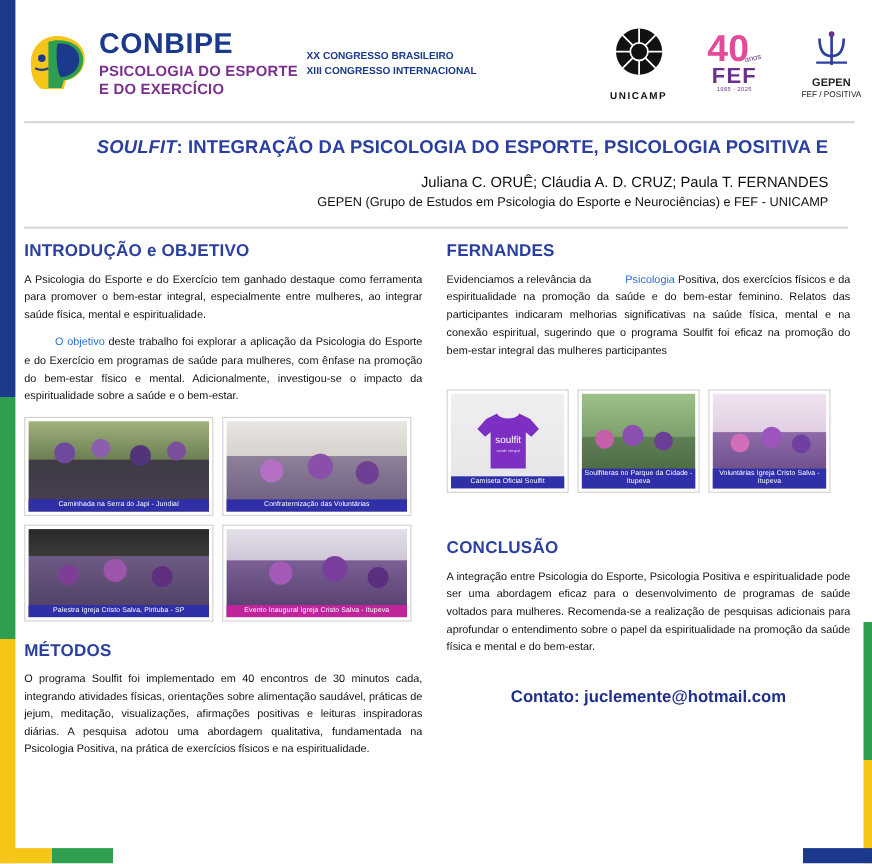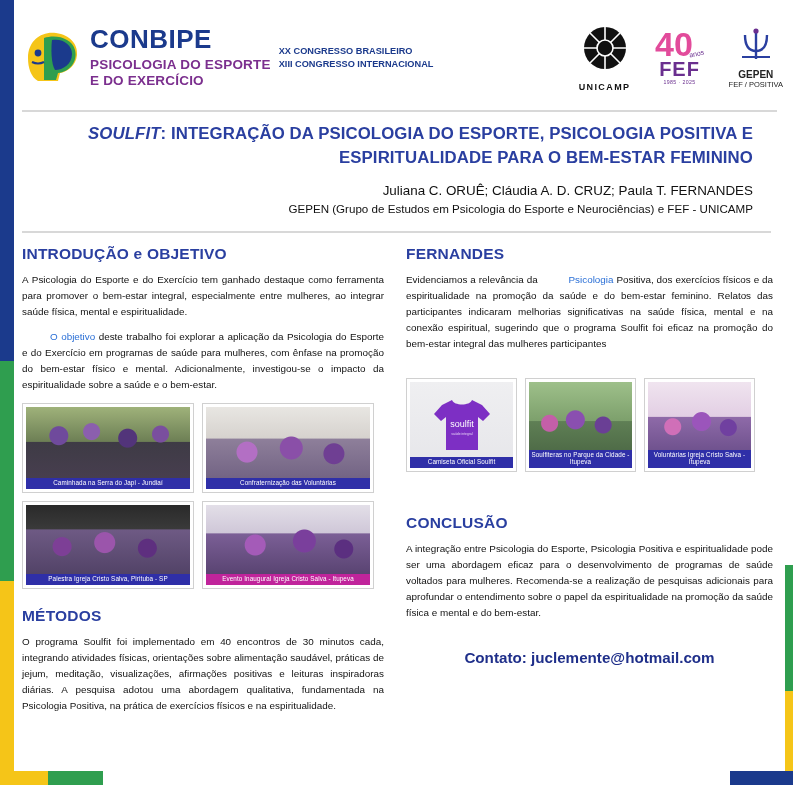--- a/index.html
+++ b/index.html
@@ -41,21 +41,21 @@
       #1b3a8c 92%, #1b3a8c 100%);
   }
 
   
   .header {
     position: relative;
     height: 108px;
     padding: 6px 10px 0 22px;
     display: flex;
     align-items: center;
-    gap: 12px;
+    gap: 24px;
   }
   .hdr-rule {
     position: absolute;
     left: 22px; right: 16px; top: 110px;
     height: 2px; background: #d8d8d8;
   }
 
   
   .conbipe {
     display: flex; align-items: center; gap: 6px;
@@ -309,21 +309,20 @@
     </svg>
     <div class="gepen-name">GEPEN</div>
     <div class="gepen-sub">FEF / POSITIVA</div>
   </div>
 </div>
 <div class="hdr-rule"></div>
 
 <div class="title-wrap">
   <div class="poster-title">
     <span class="ital">SOULFIT</span><span>: INTEGRAÇÃO DA PSICOLOGIA DO ESPORTE, PSICOLOGIA POSITIVA E</span><br>
-    <span>ESPIRITUALIDADE PARA O BEM-ESTAR FEMININO</span>
   </div>
   <div class="authors">Juliana C. ORUÊ; Cláudia A. D. CRUZ; Paula T. FERNANDES</div>
   <div class="affiliation">GEPEN (Grupo de Estudos em Psicologia do Esporte e Neurociências) e FEF - UNICAMP</div>
 </div>
 <div class="title-rule"></div>
 
 <div class="cols">
 
   <div class="col-left">
 

